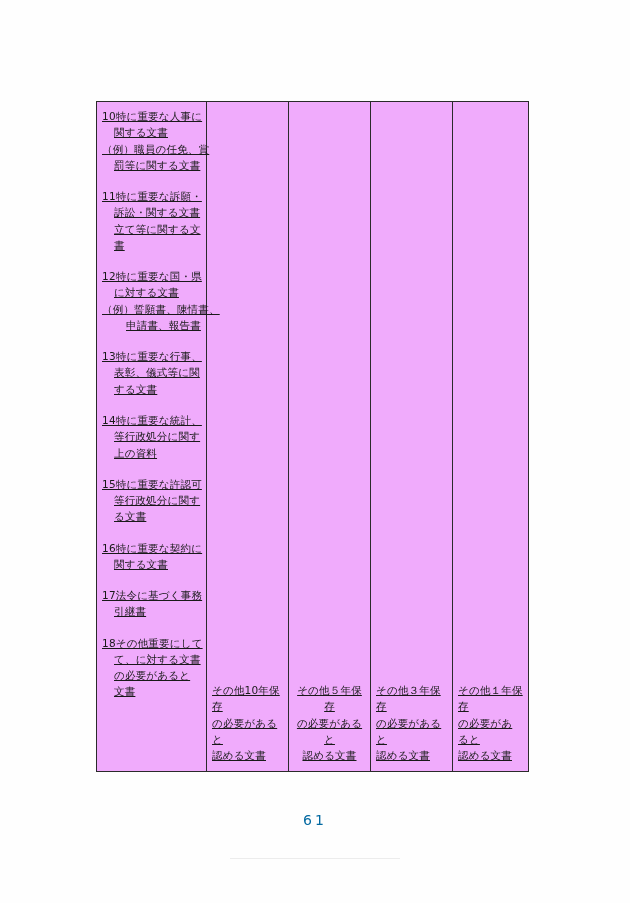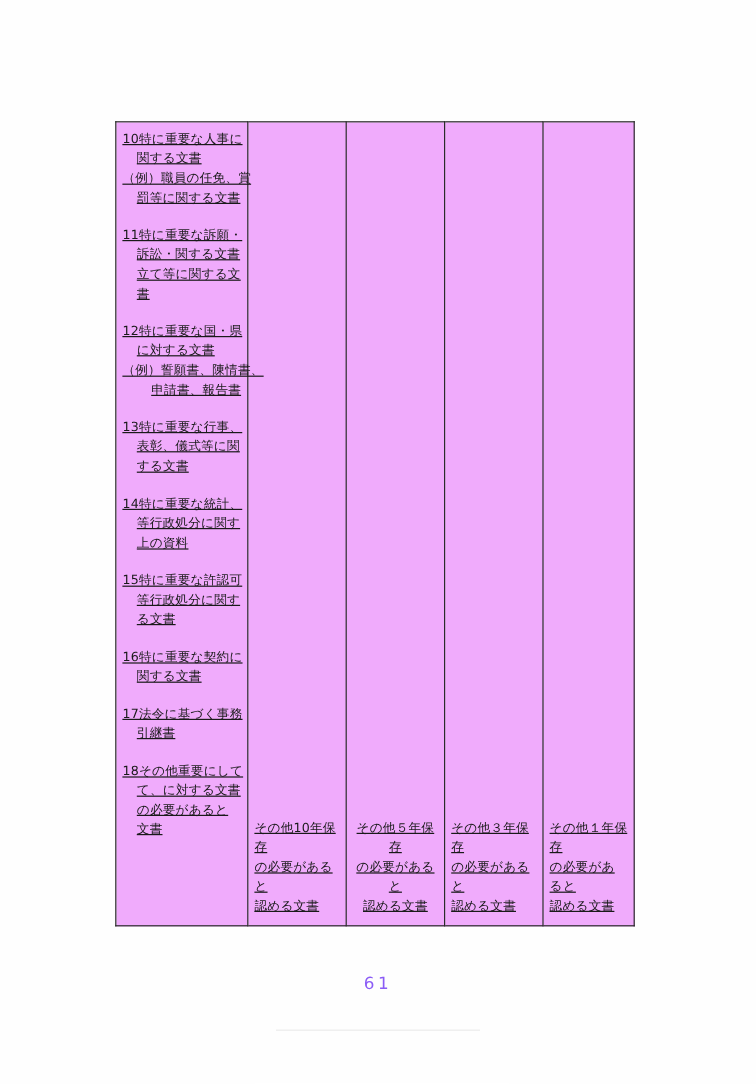--- a/index.html
+++ b/index.html
@@ -70,21 +70,21 @@
     height: 560px;
   }
   .page-number {
     position: absolute;
     left: 0;
     top: 812px;
     width: 630px;
     text-align: center;
     font-size: 14px;
     letter-spacing: 3px;
-    color: #8b5cf6;
+    color: #0369a1;
   }
   .faint-mark {
     position: absolute;
     left: 230px;
     top: 858px;
     width: 170px;
     height: 1px;
     background: #ececec;
   }
 </style>

